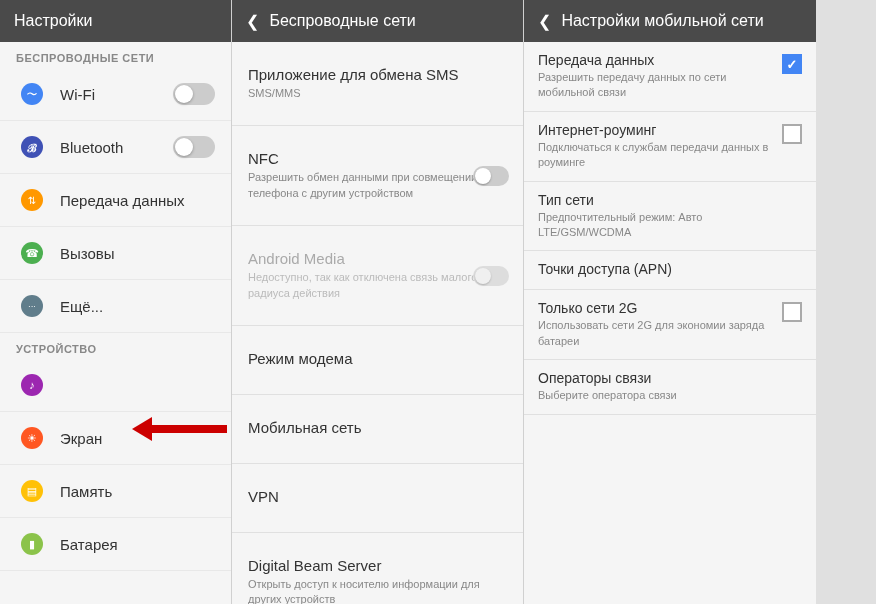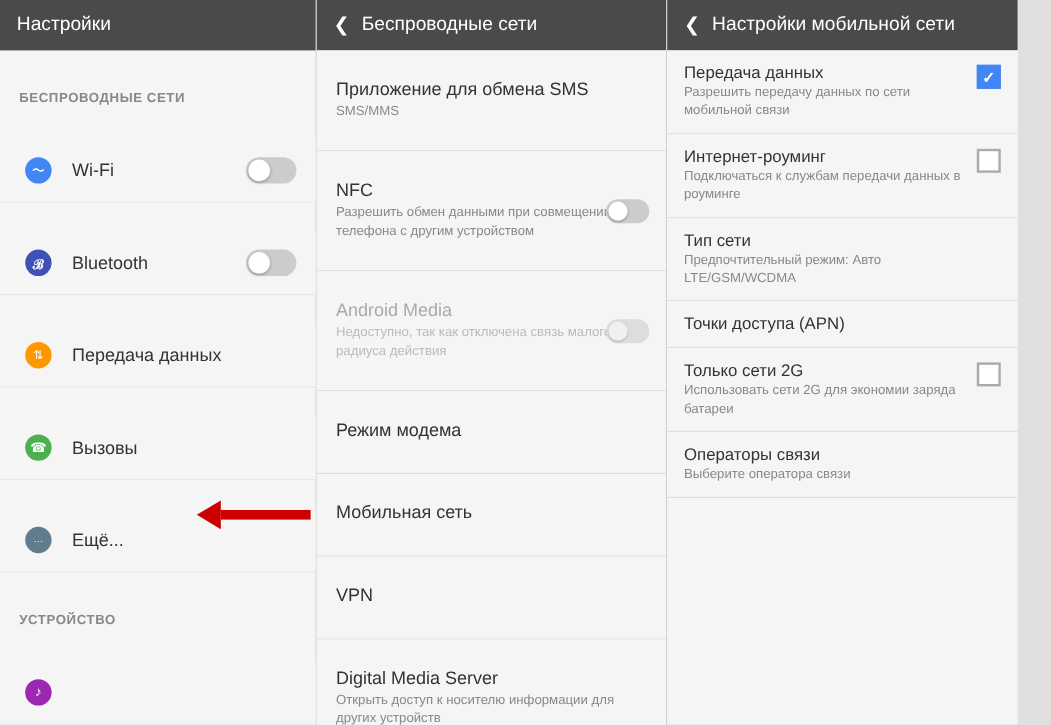--- a/index.html
+++ b/index.html
@@ -13,23 +13,22 @@
     }
 
     .panel {
       background: #f5f5f5;
       display: flex;
       flex-direction: column;
       overflow: hidden;
     }
 
     .panel-left {
-      width: 264px;
+      width: 232px;
       border-right: 1px solid #d0d0d0;
-      gap: 24px;
     }
 
     .panel-middle {
       width: 292px;
       border-right: 1px solid #d0d0d0;
     }
 
     .panel-right {
       width: 292px;
     }
@@ -424,21 +423,21 @@
       <polygon points="0,15 20,3 20,27" fill="#cc0000"></polygon>
       <rect x="20" y="11" width="75" height="8" fill="#cc0000"></rect>
     </svg>
   </div>
 
   <div class="mid-item">
     <div class="title">VPN</div>
   </div>
 
   <div class="mid-item">
-    <div class="title">Digital Media Server</div>
+    <div class="title">Digital Beam Server</div>
     <div class="subtitle">Открыть доступ к носителю информации для других устройств</div>
   </div>
 </div>
 
 <div class="panel panel-right">
   <div class="panel-header">
     <span style="margin-right:4px;">❮</span>
     <span>Настройки мобильной сети</span>
   </div>
 

